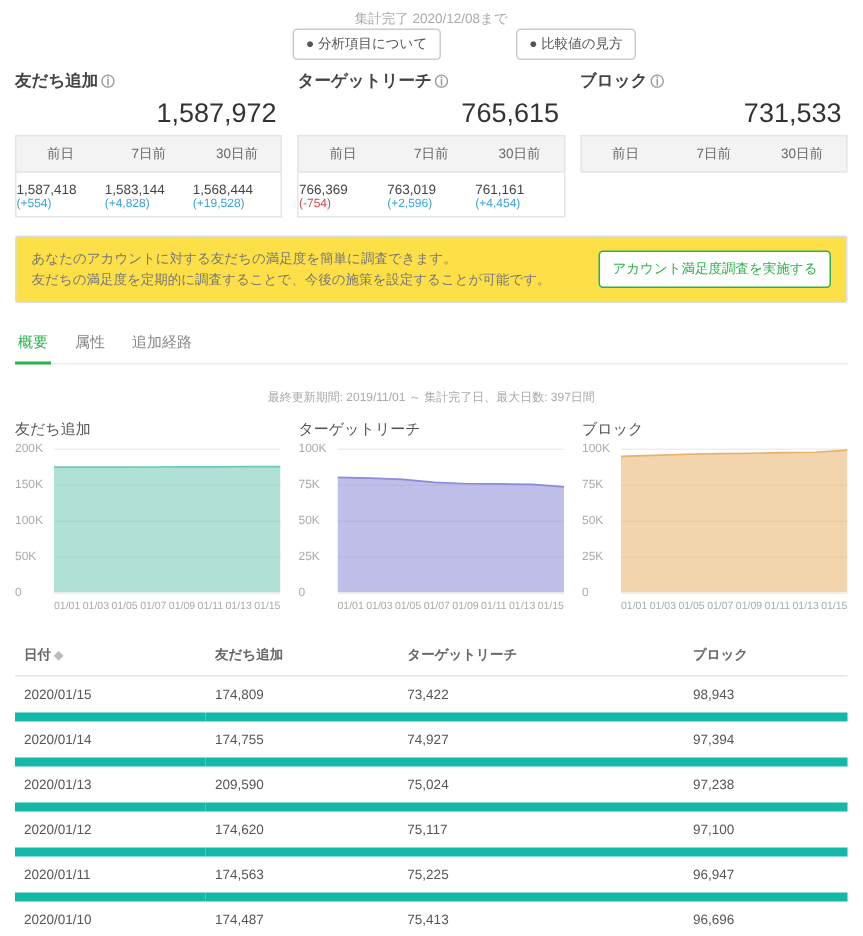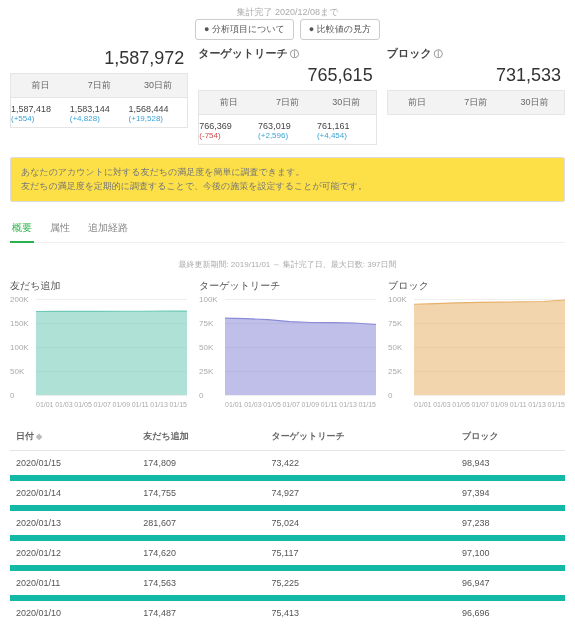--- a/index.html
+++ b/index.html
@@ -12,21 +12,21 @@
     width: 575px;
   }
   .page { padding: 6px 10px 20px 10px; }
 
   
   .topstrip { display:flex; justify-content:space-between; align-items:center; margin-bottom:6px;flex-direction:column;}
   .timestamp { color:#aaa; font-size:9px; }
   .top-btns { display:flex; gap:6px; }
   .pill-btn {
     border:1px solid #ccc; border-radius:3px; padding:3px 8px; font-size:9px;
-    background:#fff; color:#555; cursor:pointer;
+    background:#fff; color:#555; cursor:pointer;margin-left:44px;
   }
 
   
   .metrics { display:flex; gap:10px; }
   .metric { flex:1; }
   .metric-title { font-size:11px; font-weight:600; color:#444; margin-bottom:2px;}
   .metric-title .info { color:#999; font-size:9px; margin-left:2px;}
   .metric-big { text-align:right; font-size:18px; font-weight:400; color:#333; padding:2px 4px 4px 0;}
   .period-head { display:flex; background:#f3f3f3; border:1px solid #e5e5e5;}
   .period-head > div { flex:1; text-align:center; font-size:9px; color:#666; padding:5px 0;}
@@ -96,20 +96,21 @@
 <div class="topstrip">
   <div class="timestamp">集計完了 2020/12/08まで</div>
   <div class="top-btns">
     <div class="pill-btn">● <span>分析項目について</span></div>
     <div class="pill-btn">● <span>比較値の見方</span></div>
   </div>
 </div>
 
 <div class="metrics" id="metrics">
       <div class="metric">
+    <div class="metric-title">友だち追加<span class="info">ⓘ</span></div>
     <div class="metric-big">1,587,972</div>
     <div class="period-head">
           <div>前日</div>
           <div>7日前</div>
           <div>30日前</div>
         </div>
     <div class="period-body">
           <div>
       <div class="pv">1,587,418</div>
       <div class="pd pos">(+554)</div>
@@ -156,20 +157,21 @@
           <div>30日前</div>
         </div>
       </div>
     </div>
 
 <div class="notice">
   <div class="notice-text">
     <div>あなたのアカウントに対する友だちの満足度を簡単に調査できます。</div>
     <div>友だちの満足度を定期的に調査することで、今後の施策を設定することが可能です。</div>
   </div>
+  <div class="notice-btn">アカウント満足度調査を実施する</div>
 </div>
 
 <div class="tabs">
   <div class="tab active">概要</div>
   <div class="tab">属性</div>
   <div class="tab">追加経路</div>
 </div>
 
 <div class="range-note">最終更新期間: 2019/11/01 ～ 集計完了日、最大日数: 397日間</div>
 
@@ -280,21 +282,21 @@
     <td>98,943</td>
         </tr>
         <tr>
     <td>2020/01/14</td>
     <td>174,755</td>
     <td>74,927</td>
     <td>97,394</td>
         </tr>
         <tr>
     <td>2020/01/13</td>
-    <td>281,607</td>
+    <td>209,590</td>
     <td>75,024</td>
     <td>97,238</td>
         </tr>
         <tr>
     <td>2020/01/12</td>
     <td>174,620</td>
     <td>75,117</td>
     <td>97,100</td>
         </tr>
         <tr>

